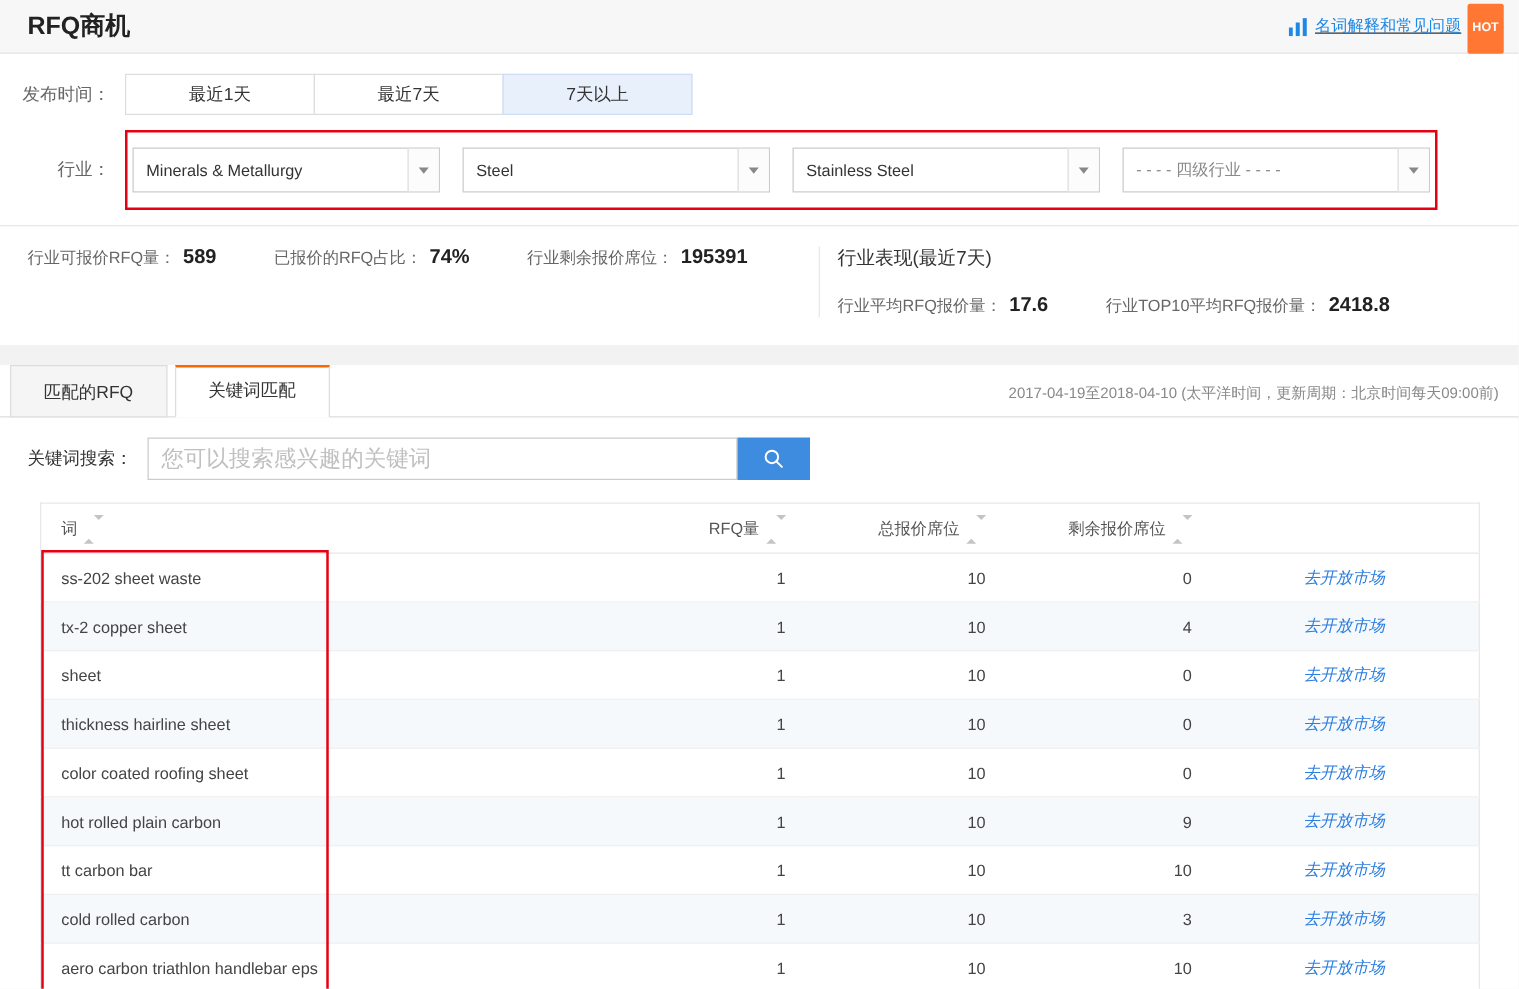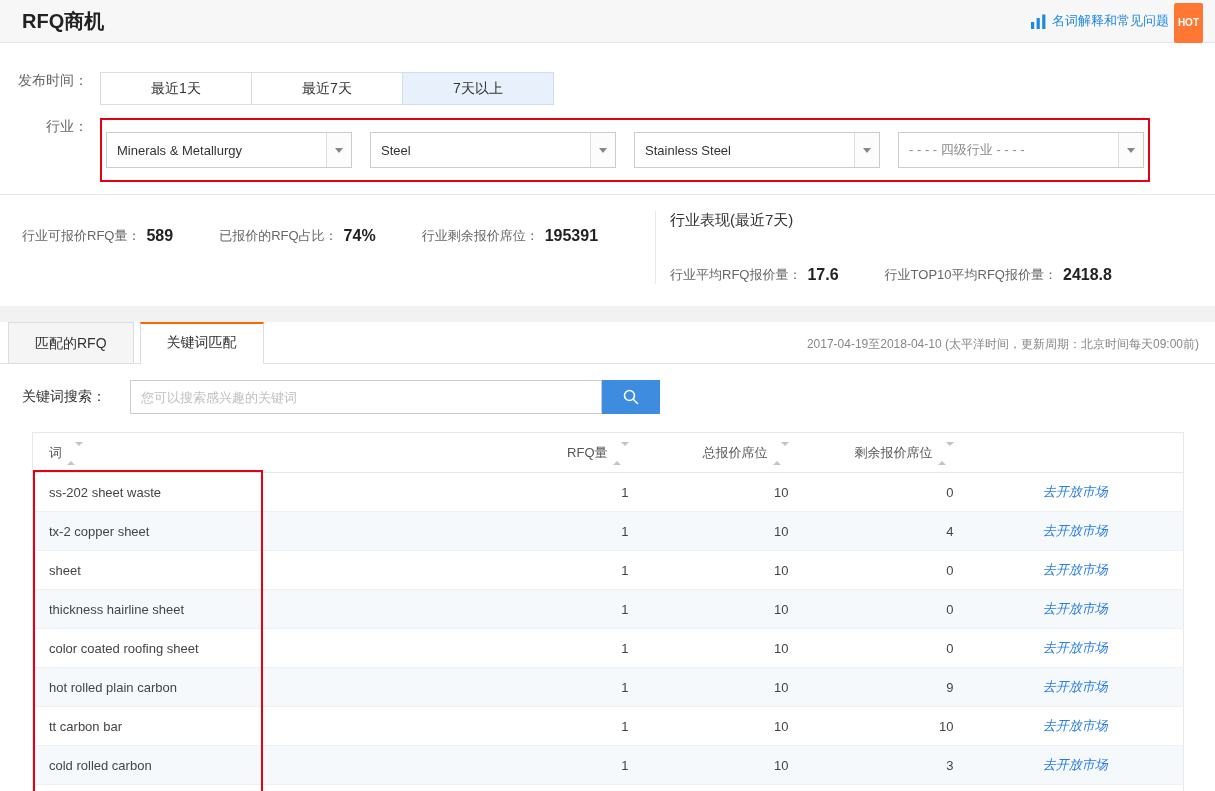--- a/index.html
+++ b/index.html
@@ -8,27 +8,27 @@
     width:1215px; height:791px; overflow:hidden; position:relative;
     background:#f2f2f2; color:#333;
     font-family:"Liberation Sans","DejaVu Sans",sans-serif;
   }
 
   
   .top-section { background:#fff; }
 
   .page-header { height:42px; background:#f7f7f7; border-bottom:1px solid #e4e4e4; position:relative; }
   .page-title { font-size:20px; font-weight:bold; line-height:42px; padding-left:22px; color:#222; }
-  .header-right { position:absolute; right:46px; top:0; height:42px; display:flex; align-items:center; gap:6px; }
+  .header-right { position:absolute; right:46px; top:0; height:42px; display:flex; align-items:center; gap:6px;text-decoration:underline; }
   .help-link { color:#1e88e5; font-size:13px; text-decoration:none; cursor:pointer; }
   .hot-badge { position:absolute; right:12px; top:3px; background:#ff7733; color:#fff; font-size:10px; font-weight:bold; padding:15px 4px; border-radius:2px; line-height:1; }
 
   
   .filter-section { background:#fff; padding:16px 0 12px; }
-  .filter-row { display:flex; align-items:flex-start; margin-bottom:12px;margin-top:13px; }
+  .filter-row { display:flex; align-items:center; margin-bottom:12px; }
   .filter-row:last-child { margin-bottom:0; }
   .filter-label { width:88px; text-align:right; font-size:14px; color:#666; flex:none; }
   .seg-group { display:flex; margin-left:12px; }
   .seg { width:150px; height:31px; line-height:31px; text-align:center; font-size:14px; color:#333;
          background:#fff; border:1px solid #ddd; margin-left:-1px; cursor:pointer; }
   .seg:first-child { margin-left:0; }
   .seg.active { background:#e8f0fb; border-color:#cdddf3; position:relative; z-index:1; }
 
   .industry-box { margin-left:12px; display:flex; gap:18px; border:2px solid #e60012; padding:12px 4px; }
   .select { width:244px; height:34px; border:1px solid #ccc; background:#fff; position:relative;
@@ -38,38 +38,38 @@
   .arrow-box { position:absolute; right:0; top:0; width:24px; height:34px; border-left:1px solid #ddd;
                display:flex; align-items:center; justify-content:center; background:#fcfcfc; }
   .caret { width:0; height:0; border-left:4px solid transparent; border-right:4px solid transparent; border-top:5px solid #888; }
 
   
   .stats-section { background:#fff; border-top:1px solid #e8e8e8; display:flex; padding:16px 0 22px; }
   .stats-col.left { width:633px; flex:none; padding-left:22px; }
   .stats-col.right { border-left:1px solid #e8e8e8; padding-left:14px; flex:1; }
   .stats-title { font-size:15px; color:#333; margin-bottom:20px; }
   .stats-line { display:flex; align-items:baseline; }
-  .stat-item { margin-right:46px; display:flex; align-items:center;margin-top:16px; }
+  .stat-item { margin-right:46px; display:flex; align-items:center; }
   .stat-label { font-size:13px; color:#666; }
   .stat-value { font-size:16px; font-weight:bold; color:#222; margin-left:6px; }
 
   
   .main-section { background:#fff; margin-top:16px; min-height:520px; }
 
   .tab-bar { display:flex; align-items:stretch; height:42px; padding-left:8px; position:relative; }
   .tab-bar::after { content:""; position:absolute; left:0; right:0; bottom:0; height:1px; background:#ddd; }
   .tab { position:relative; z-index:1; box-sizing:border-box; height:42px; line-height:40px; padding:0 26px;
          font-size:14px; color:#333; background:#f5f5f5; border:1px solid #ddd; cursor:pointer; }
   .tab + .tab { margin-left:6px; }
   .tab.active { background:#fff; border-top:2px solid #ff6600; border-bottom:1px solid #fff; line-height:37px; }
   .date-note { position:absolute; right:16px; top:14px; font-size:12px; color:#888; }
 
   .search-row { display:flex; align-items:center; padding:16px 0 14px 22px; }
-  .search-label { font-size:14px; color:#333; margin-right:24px; }
-  .search-input { width:450px; height:32px; border:1px solid #ccc; padding:0 10px; font-size:13px; color:#333; outline:none; }
+  .search-label { font-size:14px; color:#333; margin-right:12px; }
+  .search-input { width:450px; height:32px; border:1px solid #ccc; padding:0 10px; font-size:18px; color:#333; outline:none; }
   .search-input::placeholder { color:#c0c0c0; }
   .search-btn { width:58px; height:34px; background:#3d8ce0; border:none; display:flex; align-items:center; justify-content:center; cursor:pointer; padding:0; }
 
   
   .table-wrap { margin:4px 32px 0; position:relative; }
   table { width:100%; border-collapse:collapse; table-layout:fixed; border:1px solid #e8e8e8; background:#fff; }
   th { height:37px; font-size:13px; color:#555; font-weight:normal; border-bottom:1px solid #e8e8e8; background:#fff; }
   td { height:36px; font-size:13px; color:#444; border-bottom:1px solid #f0f0f0; }
   tbody tr:nth-child(even) { background:#f5f9fc; }
   .col-keyword { text-align:left; padding-left:16px; }

